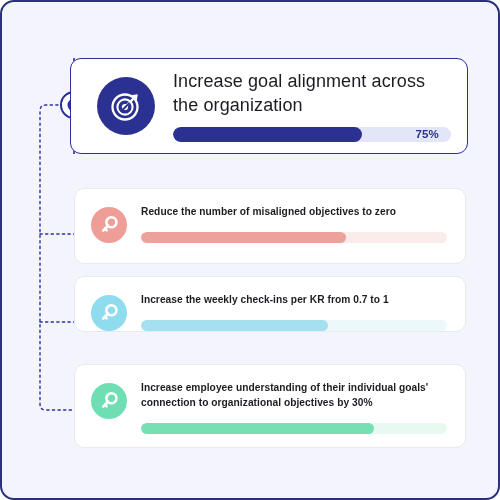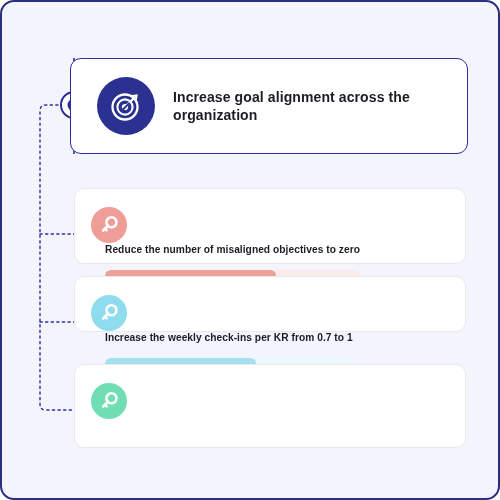--- a/index.html
+++ b/index.html
@@ -62,22 +62,22 @@
   .obj-body {
     flex: 1 1 auto;
     margin-left: 18px;
     display: flex;
     flex-direction: column;
     justify-content: center;
     gap: 10px;
   }
 
   .obj-title {
-    font-size: 14px;
-    font-weight: bold;
+    font-size: 18px;
+    font-weight: normal;
     color: #1c1c24;
     line-height: 1.3;
     letter-spacing: 0.1px;
   }
 
   .track {
     position: relative;
     height: 15px;
     border-radius: 8px;
     flex: 1 1 auto;
@@ -115,21 +115,20 @@
     position: absolute;
     left: 72px;
     width: 392px;
     box-sizing: border-box;
     background: #ffffff;
     border: 1px solid #e7e9ef;
     border-radius: 10px;
     display: flex;
     align-items: flex-start;
     padding: 16px 18px 16px 16px;
-    flex-direction: column;
   }
   .kr-card-1 { top: 186px; height: 76px; }
   .kr-card-2 { top: 274px; height: 56px; }
   .kr-card-3 { top: 362px; height: 84px; }
 
   .kr-icon {
     width: 36px;
     height: 36px;
     border-radius: 50%;
     flex: 0 0 36px;
@@ -202,20 +201,26 @@
         <circle cx="16" cy="18" r="3.1" fill="#ffffff"></circle>
         <path d="M 16 18 L 27.5 6.5" stroke="#ffffff" stroke-width="2.4" stroke-linecap="round" fill="none"></path>
         <path d="M 22.4 6.0 L 28.4 5.6 L 28.0 11.6 Z" fill="#ffffff"></path>
         <path d="M 14.2 20.2 L 20.0 14.4" stroke="#2b3190" stroke-width="2.0" stroke-linecap="round" fill="none"></path>
       </svg>
     </div>
 
     <div class="obj-body">
       <div class="obj-title">Increase goal alignment across the organization</div>
 
+      <div class="obj-progress-wrap">
+        <div class="track obj-track" style="background: rgb(227, 230, 248);">
+          <div class="fill obj-fill" id="obj-fill" style="width: 68%; background: rgb(43, 49, 144);"></div>
+        </div>
+        <div class="obj-pct">75%</div>
+      </div>
     </div>
   </div>
 
   <div class="kr-card kr-card-1">
     <div class="kr-icon" id="kr-icon-0" style="background: rgb(239, 157, 151);">
       <svg width="20" height="20" viewBox="0 0 20 20" aria-hidden="true">
         <circle cx="12.4" cy="7.3" r="5.0" fill="none" stroke="#ffffff" stroke-width="2.6"></circle>
         <circle cx="12.4" cy="7.3" r="1.5" fill="#ef9d97" class="key-hole"></circle>
         <path d="M 9.1 10.6 L 4.2 15.5" stroke="#ffffff" stroke-width="2.6" stroke-linecap="round" fill="none"></path>
         <path d="M 6.0 13.7 L 7.7 15.4" stroke="#ffffff" stroke-width="2.4" stroke-linecap="round" fill="none"></path>
@@ -252,15 +257,23 @@
 
   <div class="kr-card kr-card-3">
     <div class="kr-icon" id="kr-icon-2" style="background: rgb(111, 223, 179);">
       <svg width="20" height="20" viewBox="0 0 20 20" aria-hidden="true">
         <circle cx="12.4" cy="7.3" r="5.0" fill="none" stroke="#ffffff" stroke-width="2.6"></circle>
         <circle cx="12.4" cy="7.3" r="1.5" fill="#6fdfb3" class="key-hole"></circle>
         <path d="M 9.1 10.6 L 4.2 15.5" stroke="#ffffff" stroke-width="2.6" stroke-linecap="round" fill="none"></path>
         <path d="M 6.0 13.7 L 7.7 15.4" stroke="#ffffff" stroke-width="2.4" stroke-linecap="round" fill="none"></path>
       </svg>
     </div>
+    <div class="kr-body">
+      <div class="kr-title">Increase employee understanding of their individual goals' connection to organizational objectives by 30%</div>
+      <div class="kr-progress-wrap">
+        <div class="kr-track" id="kr-track-2" style="background: rgb(232, 249, 242);">
+          <div class="fill" id="kr-fill-2" style="width: 76%; background: rgb(116, 224, 180);"></div>
+        </div>
+      </div>
+    </div>
   </div>
 
 </div>
 
 </body></html>

